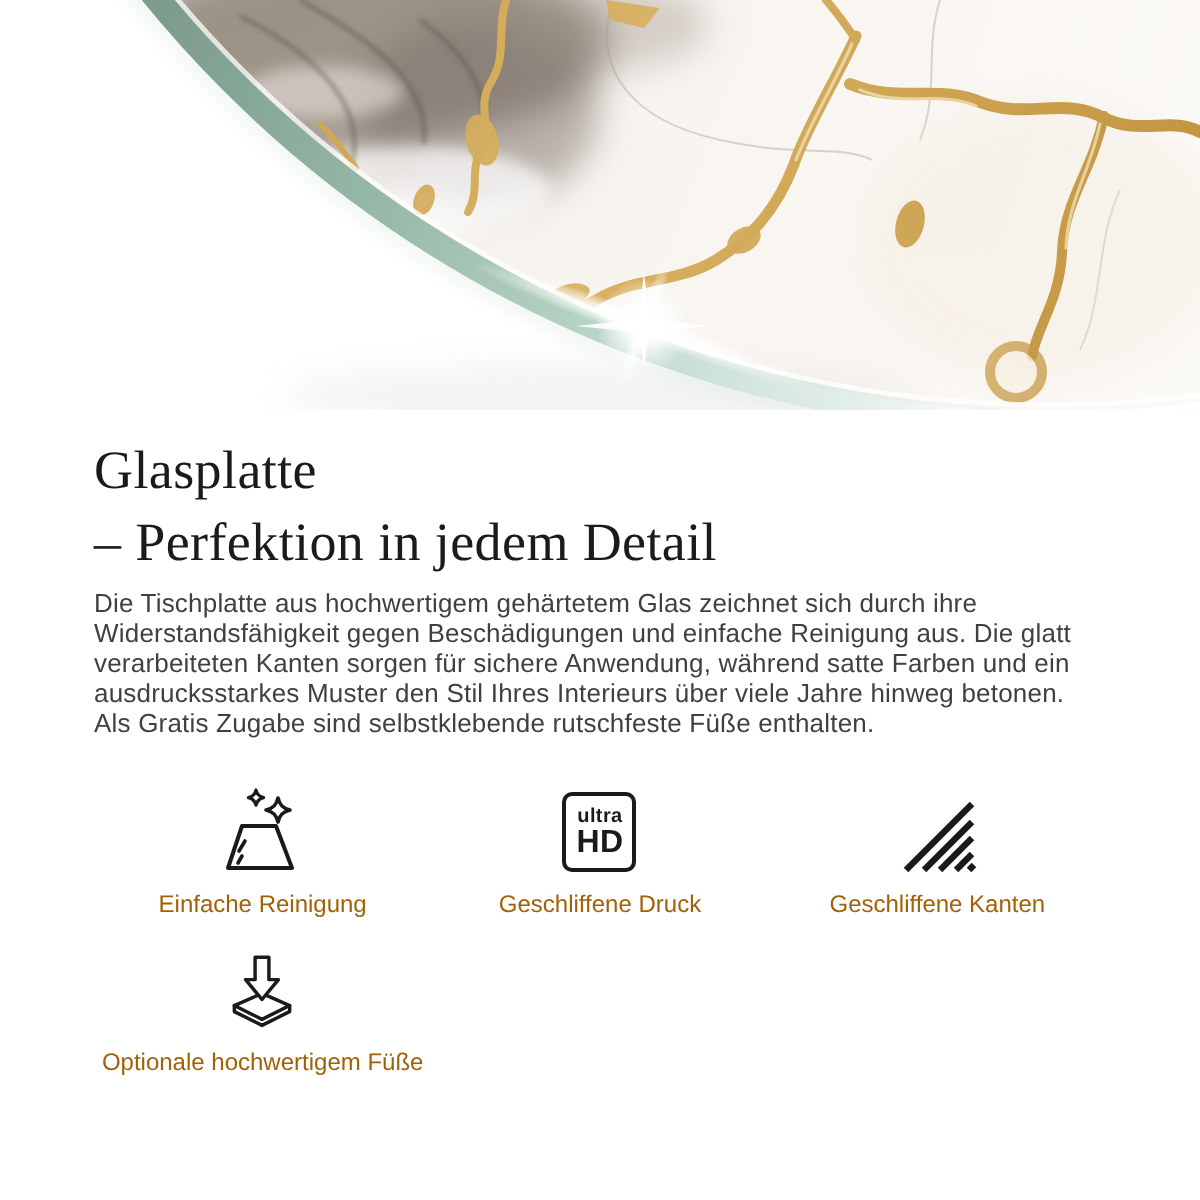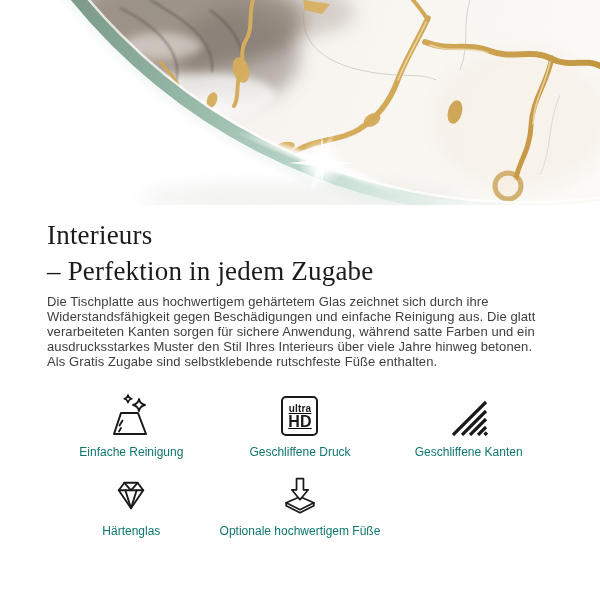--- a/index.html
+++ b/index.html
@@ -19,22 +19,22 @@
   h1 span{display:block;}
   .desc{
     margin:5px 0 0 0;max-width:515px;
     font-size:13px;line-height:15px;color:#404040;letter-spacing:.1px;
   }
   .features{
     display:grid;grid-template-columns:repeat(3,1fr);row-gap:12px;
     margin-top:24px;
   }
   .feature{display:flex;flex-direction:column;align-items:center;}
-  .icon-box{height:46px;display:flex;align-items:center;text-decoration:underline;}
-  .feature-label{margin-top:6px;font-size:12px;line-height:15px;color:#0f766e;text-align:center;}
+  .icon-box{height:46px;display:flex;align-items:center;}
+  .feature-label{margin-top:6px;font-size:12px;line-height:15px;color:#a16207;text-align:center;}
   .hd-badge{
     width:33px;height:36px;border:2.5px solid #1a1a1a;border-radius:5px;
     display:flex;flex-direction:column;align-items:center;justify-content:center;color:#1a1a1a;
   }
   .hd-badge .hd-top{font-size:10px;line-height:11px;font-weight:700;letter-spacing:.2px;}
   .hd-badge .hd-bottom{font-size:16px;line-height:16px;font-weight:700;letter-spacing:.2px;}
   .ic{stroke:#1a1a1a;fill:none;stroke-width:2;stroke-linejoin:round;stroke-linecap:round;}
 </style>
 </head>
 <body>
@@ -139,22 +139,22 @@
       <ellipse cx="322" cy="163" rx="34" ry="5" fill="url(#flareGrad)" transform="rotate(-70 322 163)" opacity="0.9"></ellipse>
       <circle cx="322" cy="163" r="24" fill="url(#flareGrad)"></circle>
       <path d="M322,136 L325,163 L322,184 L319,163 Z" fill="#ffffff" opacity="0.95"></path>
       <path d="M288,163 L322,159.5 L356,163 L322,166.5 Z" fill="#ffffff" opacity="0.9"></path>
     </g>
   </svg>
 </div>
 
 <div class="content">
   <h1>
-    <span>Interieurs</span>
-    <span>– Perfektion in jedem Zugabe</span>
+    <span>Glasplatte</span>
+    <span>– Perfektion in jedem Detail</span>
   </h1>
 
   <p class="desc">Die Tischplatte aus hochwertigem gehärtetem Glas zeichnet sich durch ihre Widerstandsfähigkeit gegen Beschädigungen und einfache Reinigung aus. Die glatt verarbeiteten Kanten sorgen für sichere Anwendung, während satte Farben und ein ausdrucksstarkes Muster den Stil Ihres Interieurs über viele Jahre hinweg betonen. Als Gratis Zugabe sind selbstklebende rutschfeste Füße enthalten.</p>
 
   <div class="features">
 
     <div class="feature">
       <div class="icon-box">
         <svg width="46" height="44" viewBox="0 0 46 44">
           <g class="ic">
@@ -186,33 +186,20 @@
             <line x1="13" y1="39" x2="37" y2="15"></line>
             <line x1="21" y1="39" x2="37" y2="23"></line>
             <line x1="29" y1="39" x2="37" y2="31"></line>
             <line x1="35.5" y1="39" x2="38" y2="36.5"></line>
           </g>
         </svg>
       </div>
       <div class="feature-label">Geschliffene Kanten</div>
     </div>
 
-    <div class="feature">
-      <div class="icon-box">
-        <svg width="38" height="32" viewBox="0 0 40 34">
-          <g class="ic">
-            <path d="M7,12 L13,4 L27,4 L33,12 L20,31 Z"></path>
-            <path d="M7,12 L33,12"></path>
-            <path d="M13,4 L20,12 L27,4"></path>
-            <path d="M14,12 L20,31 M26,12 L20,31"></path>
-          </g>
-        </svg>
-      </div>
-      <div class="feature-label">Härtenglas</div>
-    </div>
 
     <div class="feature">
       <div class="icon-box">
         <svg width="38" height="38" viewBox="0 0 44 44">
           <g class="ic">
             <path d="M22,24 L38,31 L22,39 L6,31 Z"></path>
             <path d="M6,31 L6,34.5 L22,42.5 L38,34.5 L38,31"></path>
           </g>
           <path d="M18,3 L26,3 L26,16 L31.5,16 L22,27.5 L12.5,16 L18,16 Z" fill="#ffffff" stroke="#1a1a1a" stroke-width="2" stroke-linejoin="round"></path>
         </svg>

